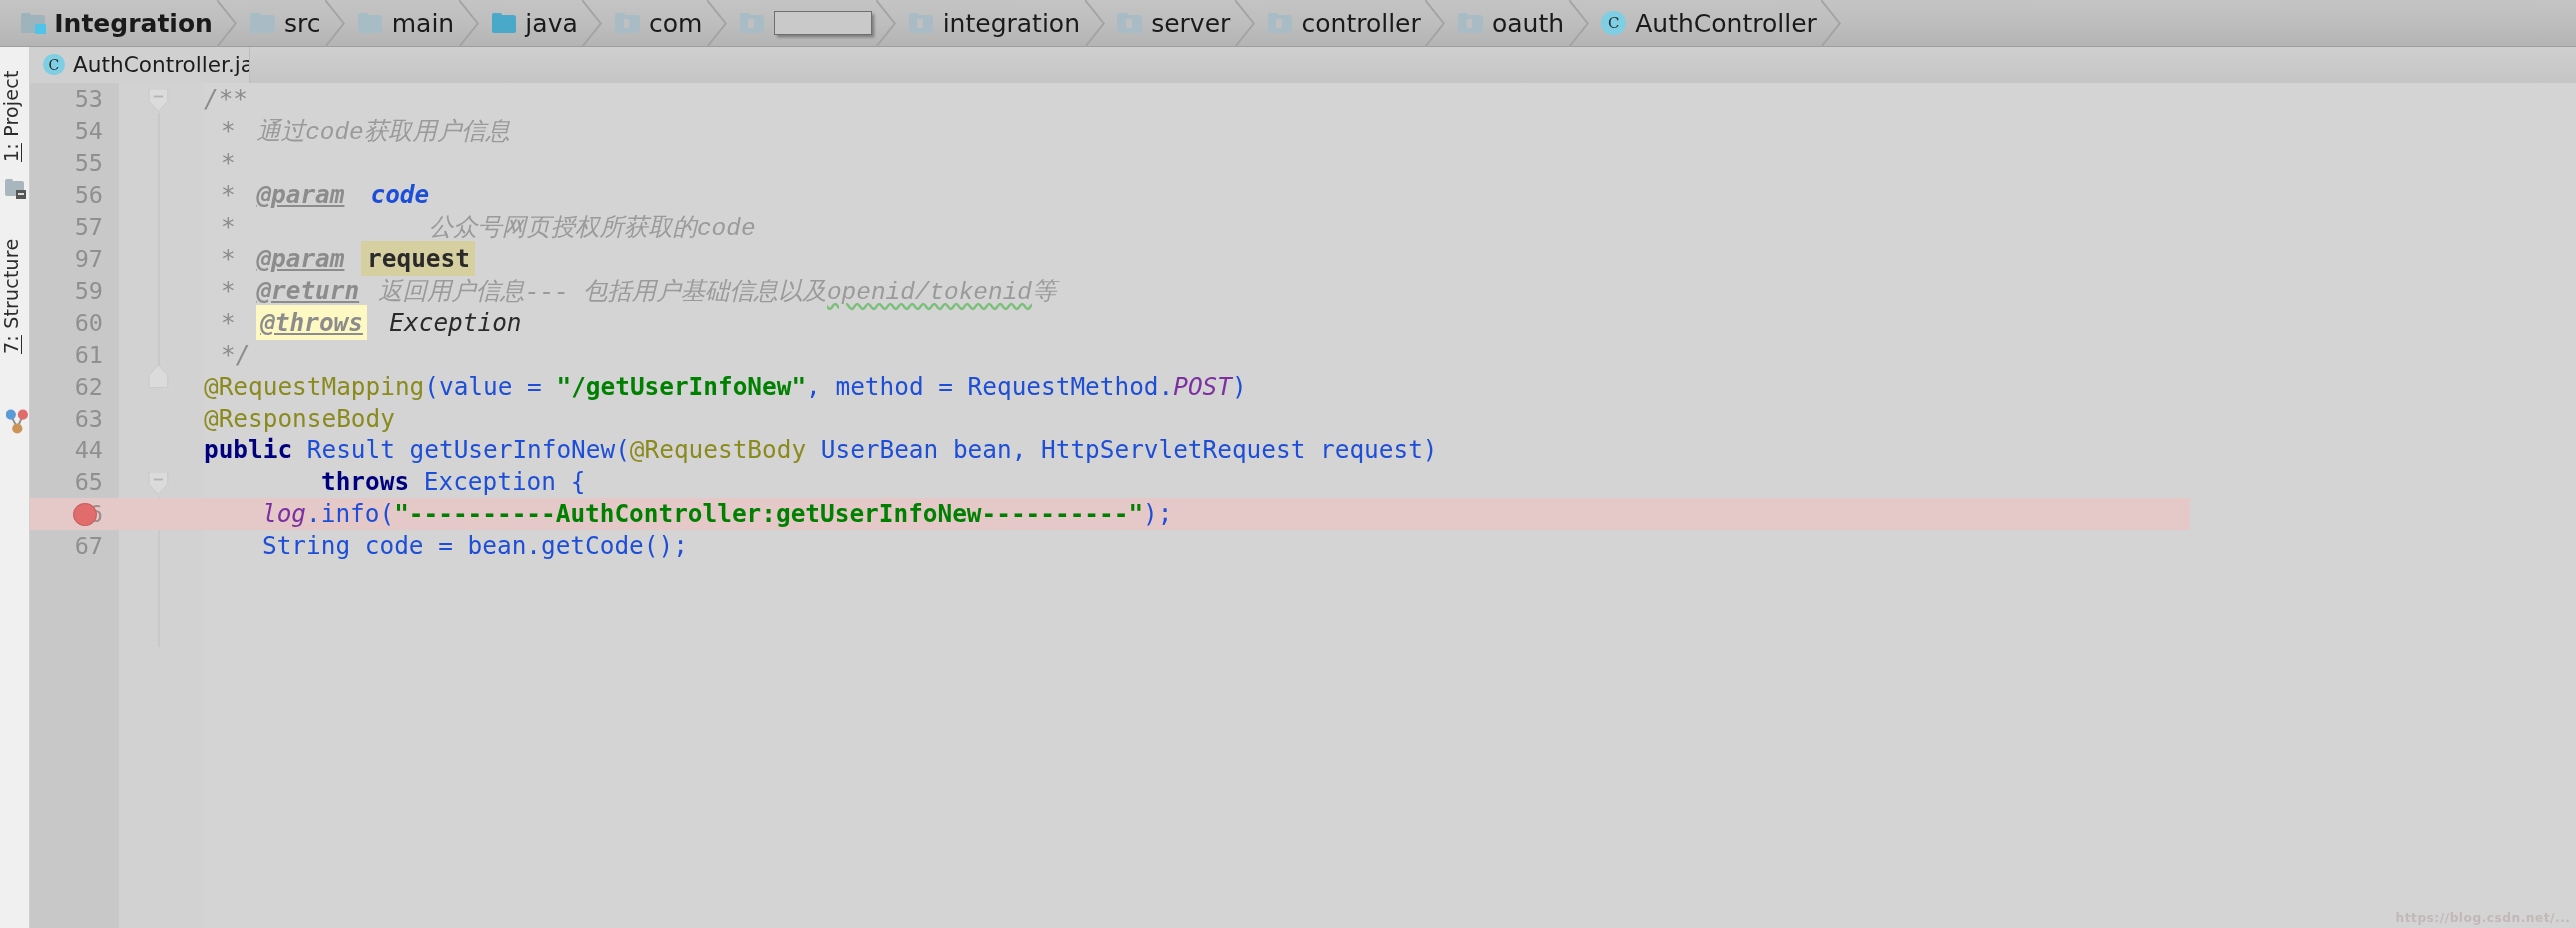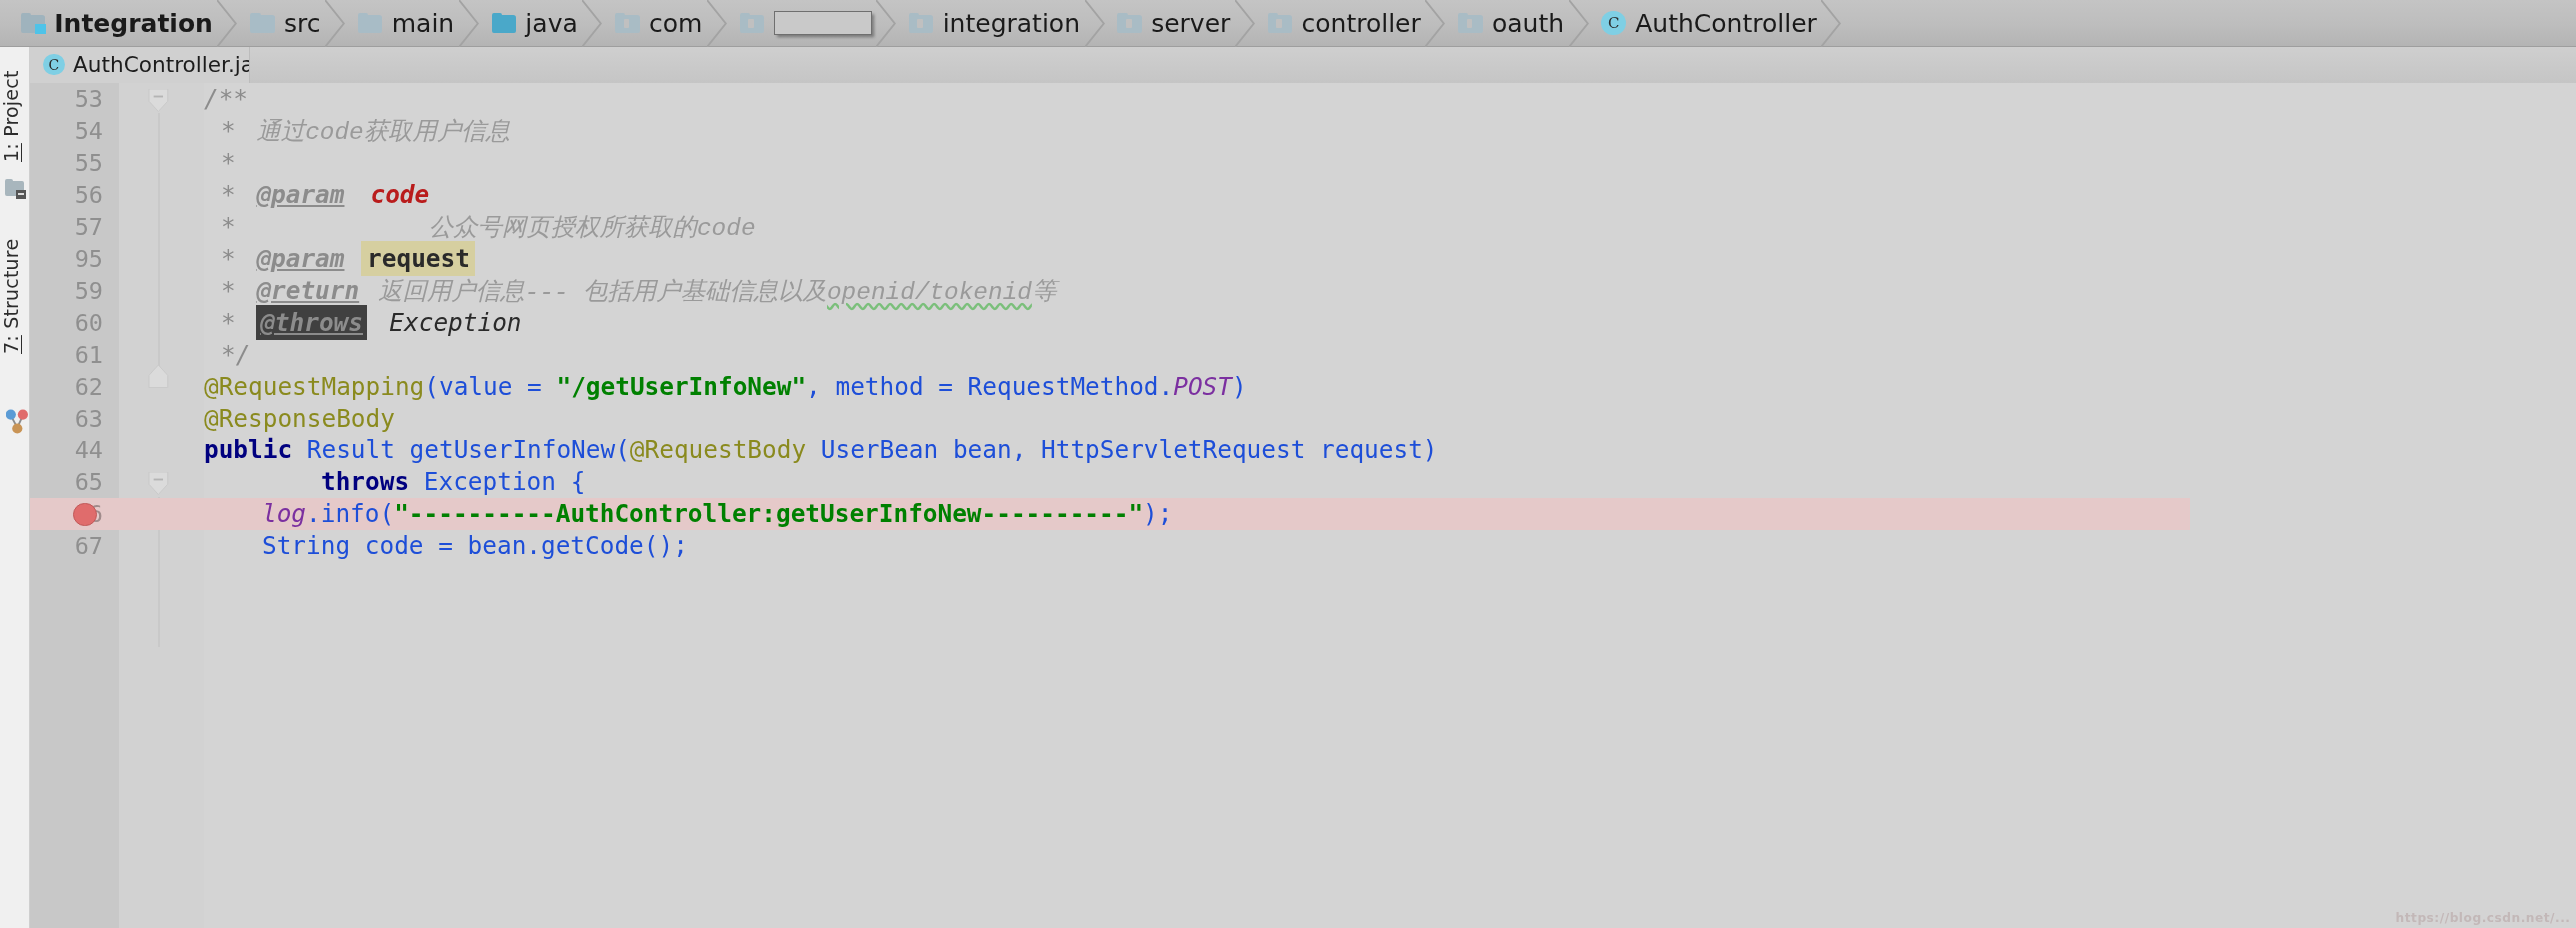--- a/index.html
+++ b/index.html
@@ -162,22 +162,22 @@
     background:#dcdcdc; border:0.9px solid #c6c6c6;
   }
   .fold-arrow {
     position:absolute; left:118px; width:20.7px; height:11.3px;
   }
 
   
   .jd       { color:#8c8c8c; font-style:italic; }
   .jd-cn    { color:#9a9a9a; font-style:italic; font-family:Liberation Mono, monospace; }
   .jd-tag   { color:#8c8c8c; font-style:italic; text-decoration:underline; font-weight:bold; }
-  .jd-tag.hlbg { background:#404040; }
-  .jd-val-red { color:#b91c1c; font-style:italic; font-weight:bold;margin-top:10px; }
+  .jd-tag.hlbg { background:#fef9c3; }
+  .jd-val-red { color:#1d4ed8; font-style:italic; font-weight:bold;margin-top:10px; }
   .jd-val-hl  { color:#2a2a2a; font-weight:bold; background:#d6cfa0; font-style:normal; }
   .jd-type  { color:#2a2a2a; font-style:italic; }
   .anno     { color:#8a8a1e; }
   .kw       { color:#00007f; font-weight:bold; }
   .str      { color:#008000; font-weight:bold; }
   .plain    { color:#1d4ed8; }
   .field    { color:#7b2fa0; font-style:italic; }
   .static   { color:#7b2fa0; font-style:italic; }
   .squig {
     text-decoration: underline wavy #7bbf7b;
@@ -421,21 +421,21 @@
       <span class="ln">56</span>
       <span class="code"><span class="jd" style="padding-left:17px">*</span><span class="jd-tag" style="padding-left:20.7px">@param</span><span class="jd-val-red" style="padding-left:26px">code</span></span>
     </div>
 
     <div class="row" style="top:128px;">
       <span class="ln">57</span>
       <span class="code"><span class="jd" style="padding-left:17px">*</span><span class="jd-cn" style="padding-left:193px">公众号网页授权所获取的code</span></span>
     </div>
 
     <div class="row" style="top:160px;">
-      <span class="ln">95</span>
+      <span class="ln">97</span>
       <span class="code"><span class="jd" style="padding-left:17px">*</span><span class="jd-tag" style="padding-left:20.7px">@param</span><span class="jd-val-hl" style="margin-left:17px; padding:2.8px 5.6px;">request</span></span>
     </div>
 
     <div class="row" style="top:192px;">
       <span class="ln">59</span>
       <span class="code"><span class="jd" style="padding-left:17px">*</span><span class="jd-tag" style="padding-left:20.7px">@return</span><span class="jd-cn" style="padding-left:19px">返回用户信息--- 包括用户基础信息以及</span><span class="jd-cn squig">openid/tokenid</span><span class="jd-cn">等</span></span>
     </div>
 
     <div class="row" style="top:224px;">
       <span class="ln">60</span>

